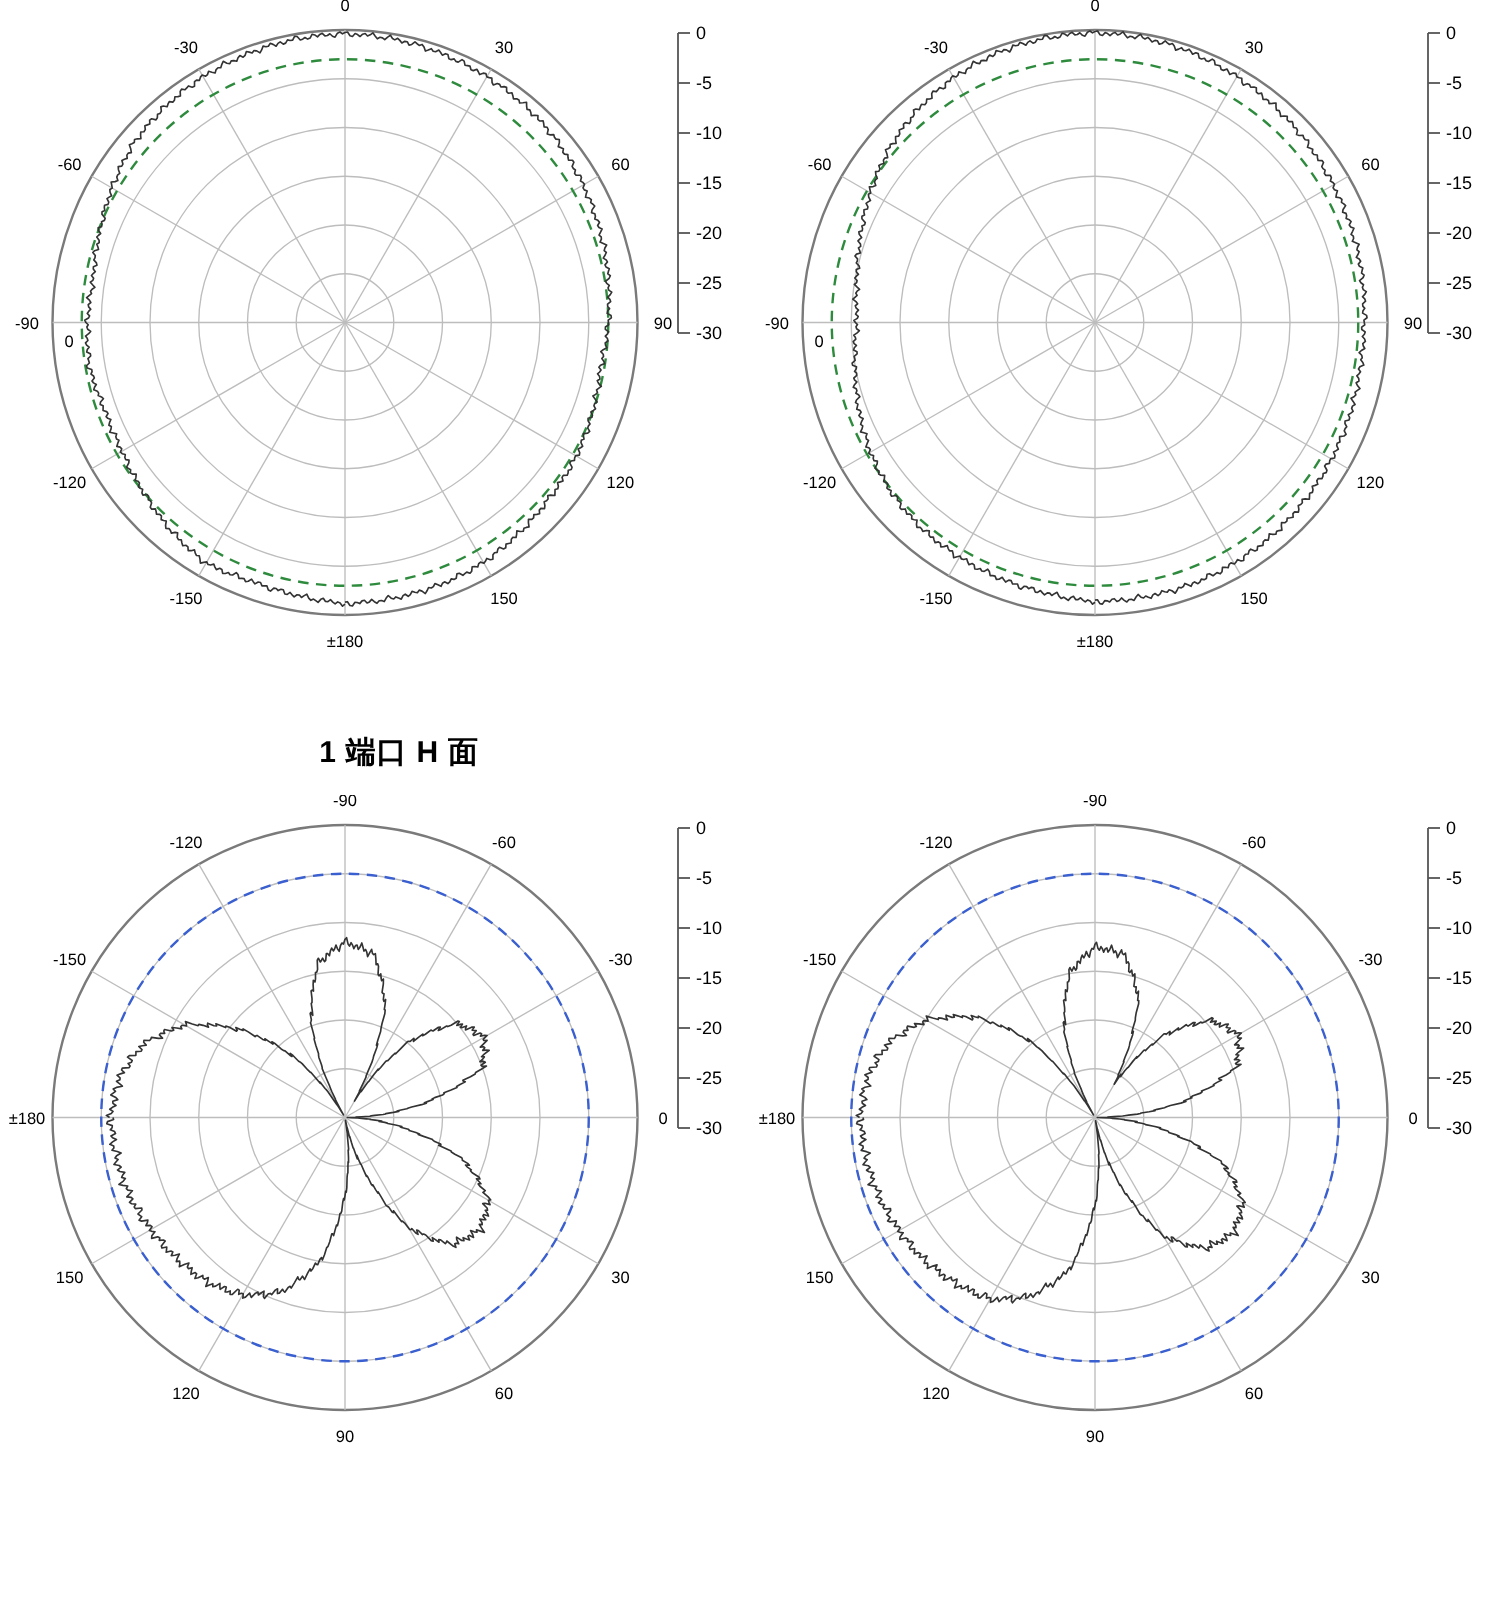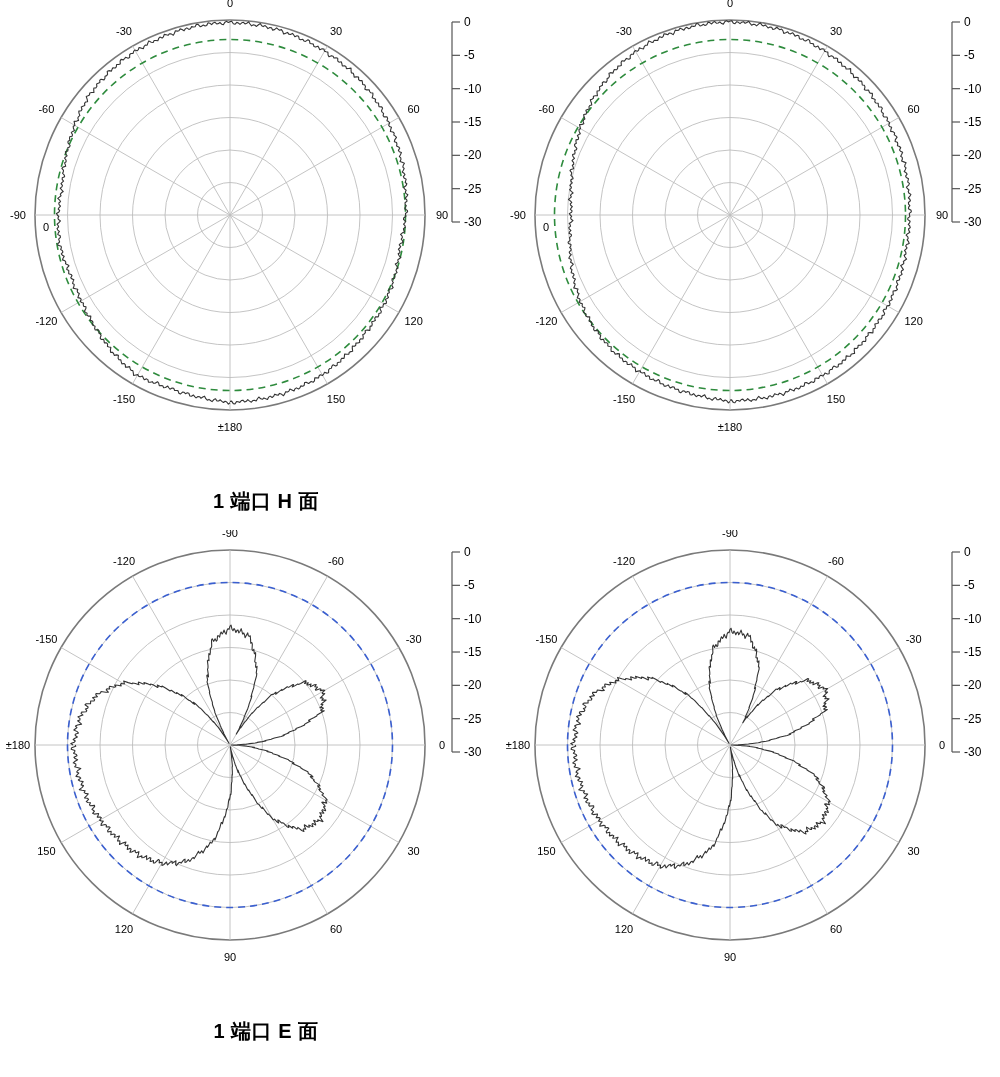--- a/index.html
+++ b/index.html
@@ -230,21 +230,20 @@
           <line x1="12" y1="122" x2="20" y2="122" stroke="#555" stroke-width="1.2"></line>
           <text x="24" y="126" class="scale-label">-15</text>
           <line x1="12" y1="155.33333333333331" x2="20" y2="155.33333333333331" stroke="#555" stroke-width="1.2"></line>
           <text x="24" y="159.33333333333331" class="scale-label">-20</text>
           <line x1="12" y1="188.66666666666669" x2="20" y2="188.66666666666669" stroke="#555" stroke-width="1.2"></line>
           <text x="24" y="192.66666666666669" class="scale-label">-25</text>
           <line x1="12" y1="222" x2="20" y2="222" stroke="#555" stroke-width="1.2"></line>
           <text x="24" y="226" class="scale-label">-30</text>
         </svg>
     </div>
-    <div class="caption"><span>1 端口 E 面</span><span class="pilcrow"></span></div>
   </div>
 
   <div class="cell">
     <div class="plot-area">
       <svg class="polar-svg" width="460" height="440" viewBox="0 0 460 440">
           <circle cx="230" cy="215" r="32.5" fill="none" stroke="#bdbdbd" stroke-width="0.9"></circle>
           <circle cx="230" cy="215" r="65" fill="none" stroke="#bdbdbd" stroke-width="0.9"></circle>
           <circle cx="230" cy="215" r="97.5" fill="none" stroke="#bdbdbd" stroke-width="0.9"></circle>
           <circle cx="230" cy="215" r="130" fill="none" stroke="#bdbdbd" stroke-width="0.9"></circle>
           <circle cx="230" cy="215" r="162.5" fill="none" stroke="#bdbdbd" stroke-width="0.9"></circle>

